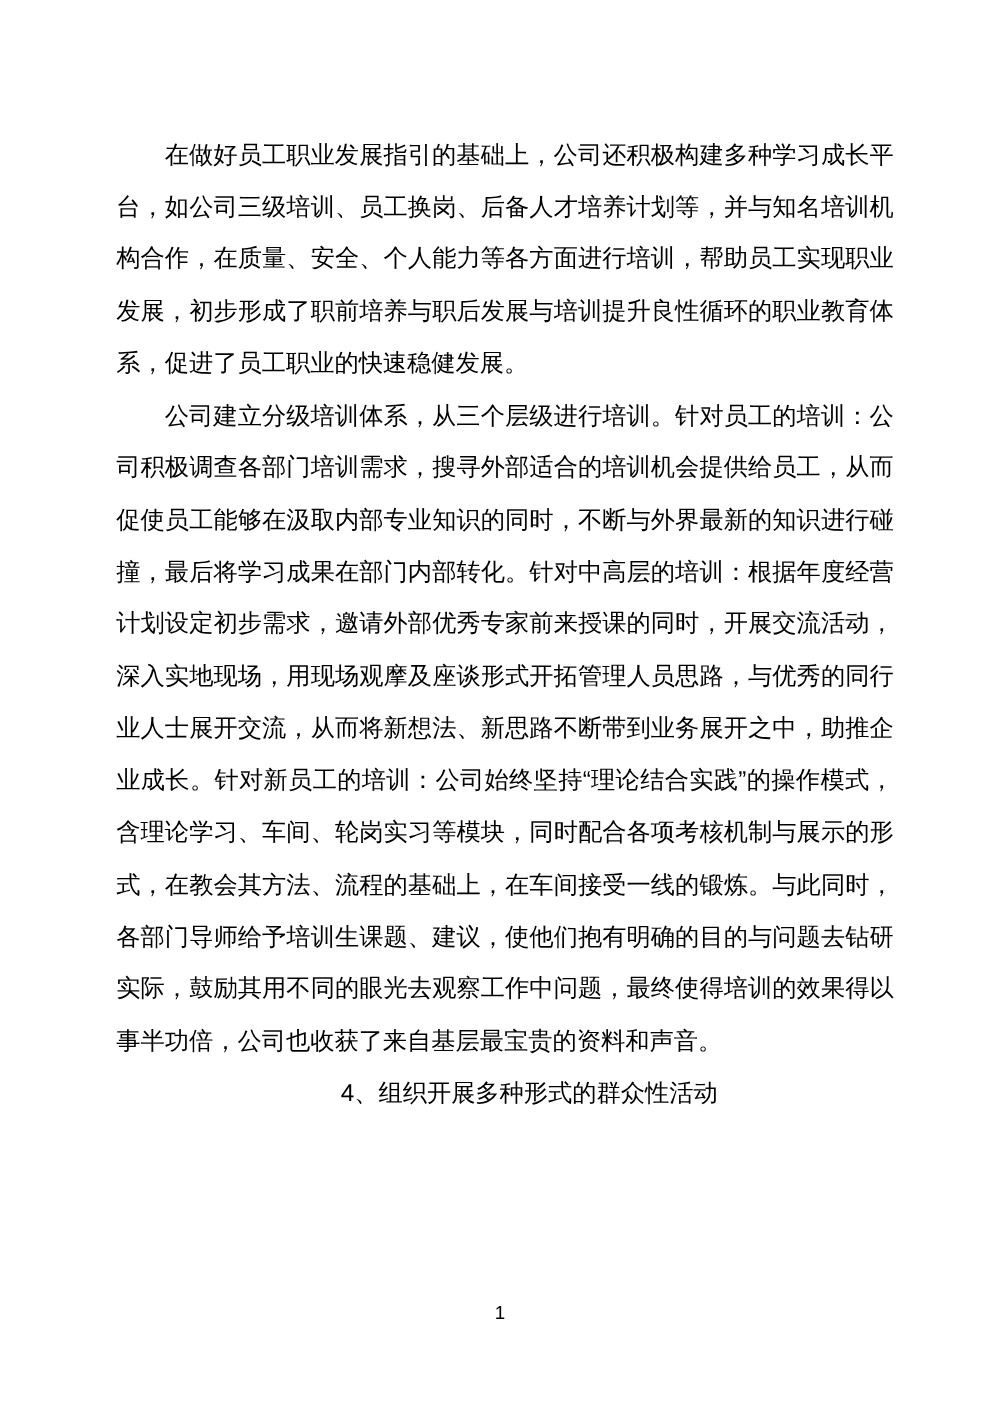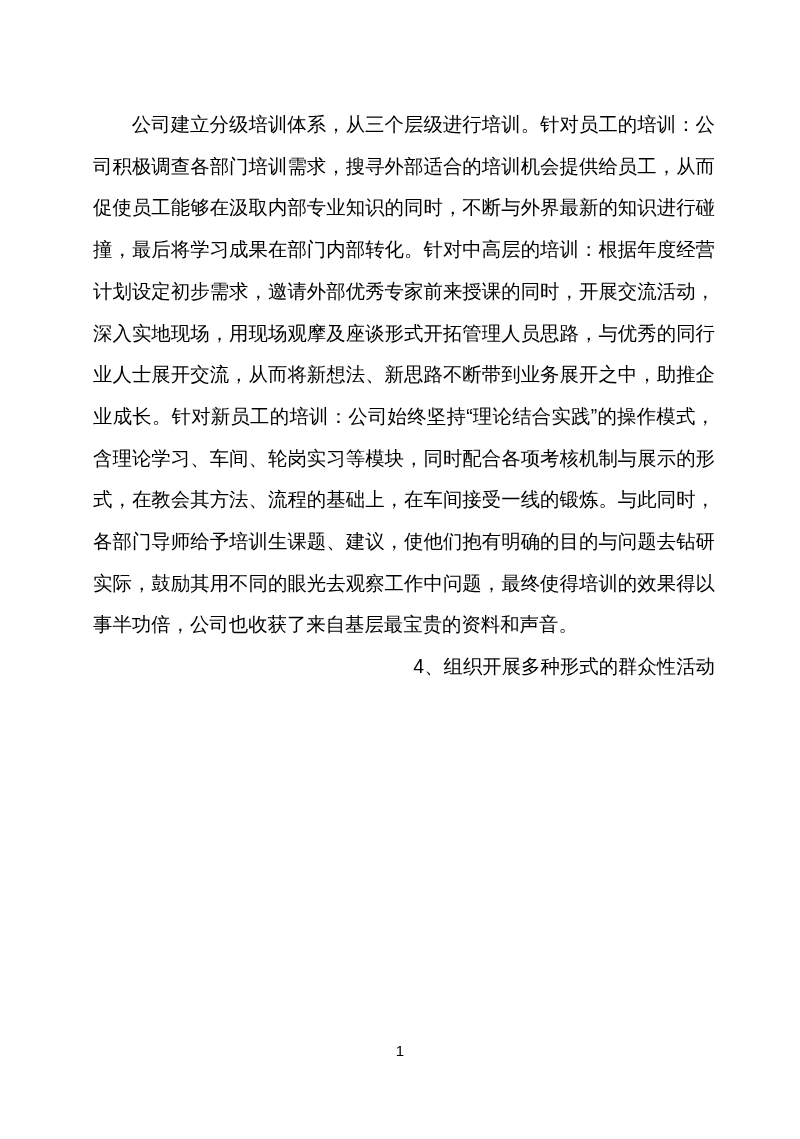--- a/index.html
+++ b/index.html
@@ -28,35 +28,36 @@
     font-size: 19.4px;
     line-height: 41.7px;
     text-align: justify;
     text-justify: inter-ideograph;
     letter-spacing: 0;
   }
   .indent {
     text-indent: 2em;
   }
   .heading {
-    text-align: right;
+    text-align: center;
   }
   .page-number {
     position: absolute;
     top: 1043px;
     left: 0;
     width: 100%;
     text-align: center;
     font-size: 15px;
     line-height: 16px;
     color: #000000;
   }
 </style>
 </head>
 <body>
 
 <div class="page">
   <div class="content">
+    <p class="para indent">在做好员工职业发展指引的基础上，公司还积极构建多种学习成长平台，如公司三级培训、员工换岗、后备人才培养计划等，并与知名培训机构合作，在质量、安全、个人能力等各方面进行培训，帮助员工实现职业发展，初步形成了职前培养与职后发展与培训提升良性循环的职业教育体系，促进了员工职业的快速稳健发展。</p>
     <p class="para indent">公司建立分级培训体系，从三个层级进行培训。针对员工的培训：公司积极调查各部门培训需求，搜寻外部适合的培训机会提供给员工，从而促使员工能够在汲取内部专业知识的同时，不断与外界最新的知识进行碰撞，最后将学习成果在部门内部转化。针对中高层的培训：根据年度经营计划设定初步需求，邀请外部优秀专家前来授课的同时，开展交流活动，深入实地现场，用现场观摩及座谈形式开拓管理人员思路，与优秀的同行业人士展开交流，从而将新想法、新思路不断带到业务展开之中，助推企业成长。针对新员工的培训：公司始终坚持“理论结合实践”的操作模式，含理论学习、车间、轮岗实习等模块，同时配合各项考核机制与展示的形式，在教会其方法、流程的基础上，在车间接受一线的锻炼。与此同时，各部门导师给予培训生课题、建议，使他们抱有明确的目的与问题去钻研实际，鼓励其用不同的眼光去观察工作中问题，最终使得培训的效果得以事半功倍，公司也收获了来自基层最宝贵的资料和声音。</p>
     <p class="para indent heading">4、组织开展多种形式的群众性活动</p>
   </div>
   <div class="page-number">1</div>
 </div>
 
 </body></html>

